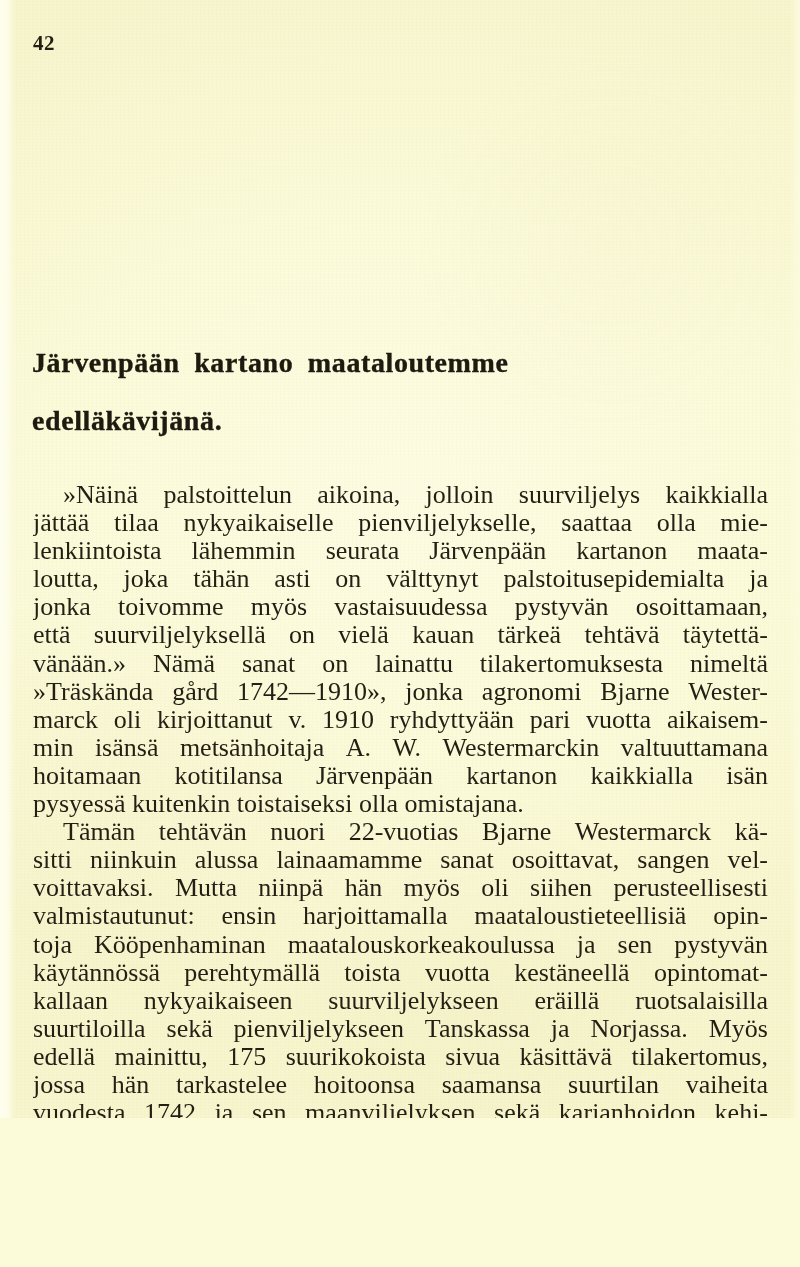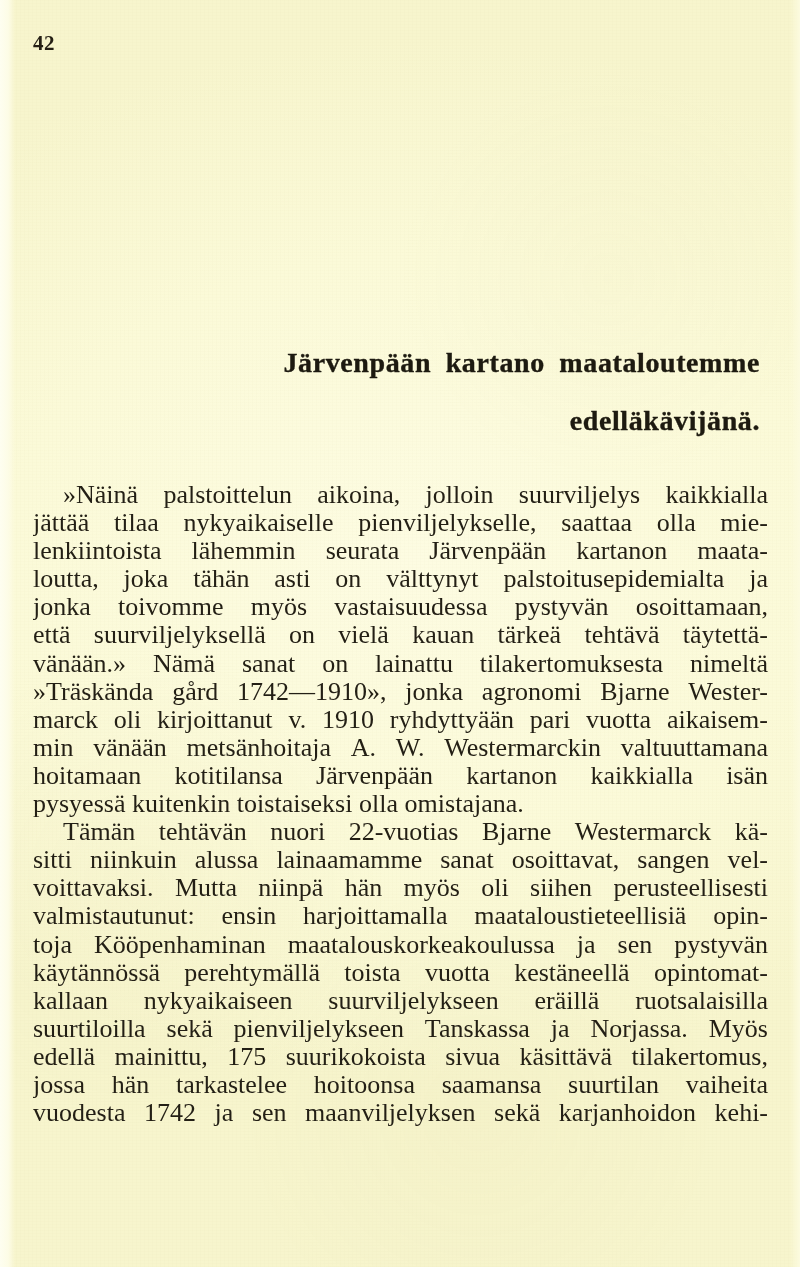--- a/index.html
+++ b/index.html
@@ -12,21 +12,21 @@
     height: 1267px;
     background: #fbfad9;
     font-family: "Liberation Serif", "DejaVu Serif", serif;
     overflow: hidden;
   }
 
   
   #page {
     position: relative;
     width: 800px;
-    height: 1267px;
+    height: 1118px;
     background:
       radial-gradient(ellipse 700px 520px at 52% 44%, #fdfce2 0%, #fbfad8 58%, #f7f5cd 100%);
     overflow: hidden;
   }
   
   #grain {
     position: absolute;
     inset: 0;
     pointer-events: none;
     opacity: .5;
@@ -61,24 +61,24 @@
     font-family: "Liberation Serif", "DejaVu Serif", serif;
     font-weight: bold;
     font-size: 21px;
     letter-spacing: .5px;
     color: #241f14;
   }
 
   
   #title-block {
     position: absolute;
-    left: 40px;
+    left: 32px;
     top: 340px;
     width: 720px;
-    text-align: right;
+    text-align: left;
     color: #1d1a10;
   }
   .title-line {
     font-family: "Liberation Serif", "DejaVu Serif", serif;
     font-weight: bold;
     font-size: 28px;
     line-height: 46px;
     letter-spacing: .6px;
     word-spacing: 7px;
     text-rendering: optimizeLegibility;
@@ -148,21 +148,21 @@
       <div>
         <div class="body-line"><span class="indent"></span><span class="w">»Näinä</span><span class="sp"> </span><span class="w">palstoittelun</span><span class="sp"> </span><span class="w">aikoina,</span><span class="sp"> </span><span class="w">jolloin</span><span class="sp"> </span><span class="w">suurviljelys</span><span class="sp"> </span><span class="w">kaikkialla</span></div>
         <div class="body-line"><span class="w">jättää</span><span class="sp"> </span><span class="w">tilaa</span><span class="sp"> </span><span class="w">nykyaikaiselle</span><span class="sp"> </span><span class="w">pienviljelykselle,</span><span class="sp"> </span><span class="w">saattaa</span><span class="sp"> </span><span class="w">olla</span><span class="sp"> </span><span class="w">mie-</span></div>
         <div class="body-line"><span class="w">lenkiintoista</span><span class="sp"> </span><span class="w">lähemmin</span><span class="sp"> </span><span class="w">seurata</span><span class="sp"> </span><span class="w">Järvenpään</span><span class="sp"> </span><span class="w">kartanon</span><span class="sp"> </span><span class="w">maata-</span></div>
         <div class="body-line"><span class="w">loutta,</span><span class="sp"> </span><span class="w">joka</span><span class="sp"> </span><span class="w">tähän</span><span class="sp"> </span><span class="w">asti</span><span class="sp"> </span><span class="w">on</span><span class="sp"> </span><span class="w">välttynyt</span><span class="sp"> </span><span class="w">palstoitusepidemialta</span><span class="sp"> </span><span class="w">ja</span></div>
         <div class="body-line"><span class="w">jonka</span><span class="sp"> </span><span class="w">toivomme</span><span class="sp"> </span><span class="w">myös</span><span class="sp"> </span><span class="w">vastaisuudessa</span><span class="sp"> </span><span class="w">pystyvän</span><span class="sp"> </span><span class="w">osoittamaan,</span></div>
         <div class="body-line"><span class="w">että</span><span class="sp"> </span><span class="w">suurviljelyksellä</span><span class="sp"> </span><span class="w">on</span><span class="sp"> </span><span class="w">vielä</span><span class="sp"> </span><span class="w">kauan</span><span class="sp"> </span><span class="w">tärkeä</span><span class="sp"> </span><span class="w">tehtävä</span><span class="sp"> </span><span class="w">täytettä-</span></div>
         <div class="body-line"><span class="w">vänään.»</span><span class="sp"> </span><span class="w">Nämä</span><span class="sp"> </span><span class="w">sanat</span><span class="sp"> </span><span class="w">on</span><span class="sp"> </span><span class="w">lainattu</span><span class="sp"> </span><span class="w">tilakertomuksesta</span><span class="sp"> </span><span class="w">nimeltä</span></div>
         <div class="body-line"><span class="w">»Träskända</span><span class="sp"> </span><span class="w">gård</span><span class="sp"> </span><span class="w">1742—1910»,</span><span class="sp"> </span><span class="w">jonka</span><span class="sp"> </span><span class="w">agronomi</span><span class="sp"> </span><span class="w">Bjarne</span><span class="sp"> </span><span class="w">Wester-</span></div>
         <div class="body-line"><span class="w">marck</span><span class="sp"> </span><span class="w">oli</span><span class="sp"> </span><span class="w">kirjoittanut</span><span class="sp"> </span><span class="w">v.</span><span class="sp"> </span><span class="w">1910</span><span class="sp"> </span><span class="w">ryhdyttyään</span><span class="sp"> </span><span class="w">pari</span><span class="sp"> </span><span class="w">vuotta</span><span class="sp"> </span><span class="w">aikaisem-</span></div>
-        <div class="body-line"><span class="w">min</span><span class="sp"> </span><span class="w">vänään</span><span class="sp"> </span><span class="w">metsänhoitaja</span><span class="sp"> </span><span class="w">A.</span><span class="sp"> </span><span class="w">W.</span><span class="sp"> </span><span class="w">Westermarckin</span><span class="sp"> </span><span class="w">valtuuttamana</span></div>
+        <div class="body-line"><span class="w">min</span><span class="sp"> </span><span class="w">isänsä</span><span class="sp"> </span><span class="w">metsänhoitaja</span><span class="sp"> </span><span class="w">A.</span><span class="sp"> </span><span class="w">W.</span><span class="sp"> </span><span class="w">Westermarckin</span><span class="sp"> </span><span class="w">valtuuttamana</span></div>
         <div class="body-line"><span class="w">hoitamaan</span><span class="sp"> </span><span class="w">kotitilansa</span><span class="sp"> </span><span class="w">Järvenpään</span><span class="sp"> </span><span class="w">kartanon</span><span class="sp"> </span><span class="w">kaikkialla</span><span class="sp"> </span><span class="w">isän</span></div>
         <div class="body-line ragged"><span class="w">pysyessä</span><span class="sp"> </span><span class="w">kuitenkin</span><span class="sp"> </span><span class="w">toistaiseksi</span><span class="sp"> </span><span class="w">olla</span><span class="sp"> </span><span class="w">omistajana.</span></div>
       </div>
       <div>
         <div class="body-line"><span class="indent"></span><span class="w">Tämän</span><span class="sp"> </span><span class="w">tehtävän</span><span class="sp"> </span><span class="w">nuori</span><span class="sp"> </span><span class="w">22-vuotias</span><span class="sp"> </span><span class="w">Bjarne</span><span class="sp"> </span><span class="w">Westermarck</span><span class="sp"> </span><span class="w">kä-</span></div>
         <div class="body-line"><span class="w">sitti</span><span class="sp"> </span><span class="w">niinkuin</span><span class="sp"> </span><span class="w">alussa</span><span class="sp"> </span><span class="w">lainaamamme</span><span class="sp"> </span><span class="w">sanat</span><span class="sp"> </span><span class="w">osoittavat,</span><span class="sp"> </span><span class="w">sangen</span><span class="sp"> </span><span class="w">vel-</span></div>
         <div class="body-line"><span class="w">voittavaksi.</span><span class="sp"> </span><span class="w">Mutta</span><span class="sp"> </span><span class="w">niinpä</span><span class="sp"> </span><span class="w">hän</span><span class="sp"> </span><span class="w">myös</span><span class="sp"> </span><span class="w">oli</span><span class="sp"> </span><span class="w">siihen</span><span class="sp"> </span><span class="w">perusteellisesti</span></div>
         <div class="body-line"><span class="w">valmistautunut:</span><span class="sp"> </span><span class="w">ensin</span><span class="sp"> </span><span class="w">harjoittamalla</span><span class="sp"> </span><span class="w">maataloustieteellisiä</span><span class="sp"> </span><span class="w">opin-</span></div>
         <div class="body-line"><span class="w">toja</span><span class="sp"> </span><span class="w">Kööpenhaminan</span><span class="sp"> </span><span class="w">maatalouskorkeakoulussa</span><span class="sp"> </span><span class="w">ja</span><span class="sp"> </span><span class="w">sen</span><span class="sp"> </span><span class="w">pystyvän</span></div>
         <div class="body-line"><span class="w">käytännössä</span><span class="sp"> </span><span class="w">perehtymällä</span><span class="sp"> </span><span class="w">toista</span><span class="sp"> </span><span class="w">vuotta</span><span class="sp"> </span><span class="w">kestäneellä</span><span class="sp"> </span><span class="w">opintomat-</span></div>

